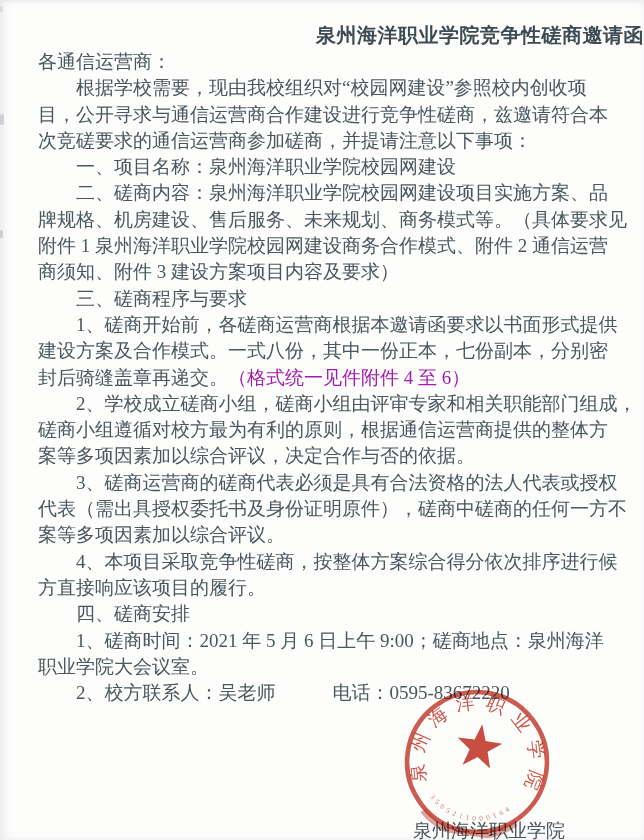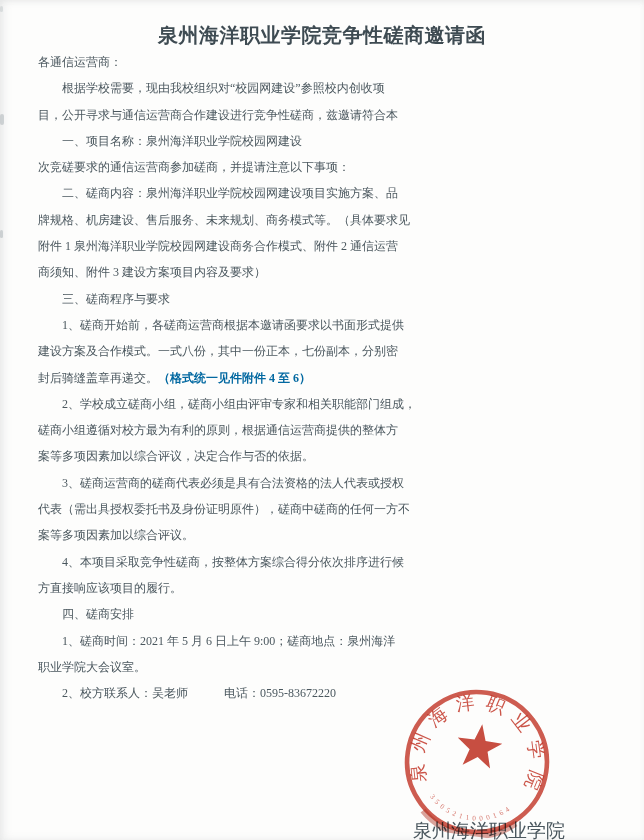--- a/index.html
+++ b/index.html
@@ -11,40 +11,40 @@
   .page{
     position:relative;
     width:644px;height:840px;
     background:#fdfdfc;
     overflow:hidden;
     box-shadow:inset 4px 0 9px rgba(90,100,105,0.10), inset 0 2px 5px rgba(90,100,105,0.05);
   }
   .doc-title{
     position:absolute;
     left:0; top:22px; width:644px;
-    text-align:center;
+    text-align:right;
     font-size:20px;
     font-weight:700;
     letter-spacing:0.5px;
     color:#3e4b52;
   }
   .doc-body{
     position:absolute;
     left:38px; top:49px; width:582px;
-    font-size:12px;
+    font-size:19px;
     color:#4a575e;
   }
   .doc-line{
     height:26.3px;
     line-height:26.3px;
     white-space:pre;
   }
   .doc-line .bold{
-    font-weight:700;
-    color:#0369a1;
+    font-weight:400;
+    color:#a21caf;
   }
   .signature{
     position:absolute;
     right:79px; top:756px;
     text-align:right;
     font-size:19px;
     color:#4a575e;
     line-height:30px;
     white-space:pre;
   }
@@ -69,22 +69,22 @@
 <body>
 
 <div class="page">
 
   <div class="doc-title">泉州海洋职业学院竞争性磋商邀请函</div>
 
   <div class="doc-body">
       <div class="doc-line"><span>各通信运营商：</span></div>
       <div class="doc-line"><span>　　根据学校需要，现由我校组织对“校园网建设”参照校内创收项</span></div>
       <div class="doc-line"><span>目，公开寻求与通信运营商合作建设进行竞争性磋商，兹邀请符合本</span></div>
+      <div class="doc-line"><span>次竞磋要求的通信运营商参加磋商，并提请注意以下事项：</span></div>
       <div class="doc-line"><span>　　一、项目名称：泉州海洋职业学院校园网建设</span></div>
-      <div class="doc-line"><span>次竞磋要求的通信运营商参加磋商，并提请注意以下事项：</span></div>
       <div class="doc-line"><span>　　二、磋商内容：泉州海洋职业学院校园网建设项目实施方案、品</span></div>
       <div class="doc-line"><span>牌规格、机房建设、售后服务、未来规划、商务模式等。（具体要求见</span></div>
       <div class="doc-line"><span>附件 1 泉州海洋职业学院校园网建设商务合作模式、附件 2 通信运营</span></div>
       <div class="doc-line"><span>商须知、附件 3 建设方案项目内容及要求）</span></div>
       <div class="doc-line"><span>　　三、磋商程序与要求</span></div>
       <div class="doc-line"><span>　　1、磋商开始前，各磋商运营商根据本邀请函要求以书面形式提供</span></div>
       <div class="doc-line"><span>建设方案及合作模式。一式八份，其中一份正本，七份副本，分别密</span></div>
       <div class="doc-line"><span>封后骑缝盖章再递交。</span><span class="bold">（格式统一见件附件 4 至 6）</span></div>
       <div class="doc-line"><span>　　2、学校成立磋商小组，磋商小组由评审专家和相关职能部门组成，</span></div>
       <div class="doc-line"><span>磋商小组遵循对校方最为有利的原则，根据通信运营商提供的整体方</span></div>

